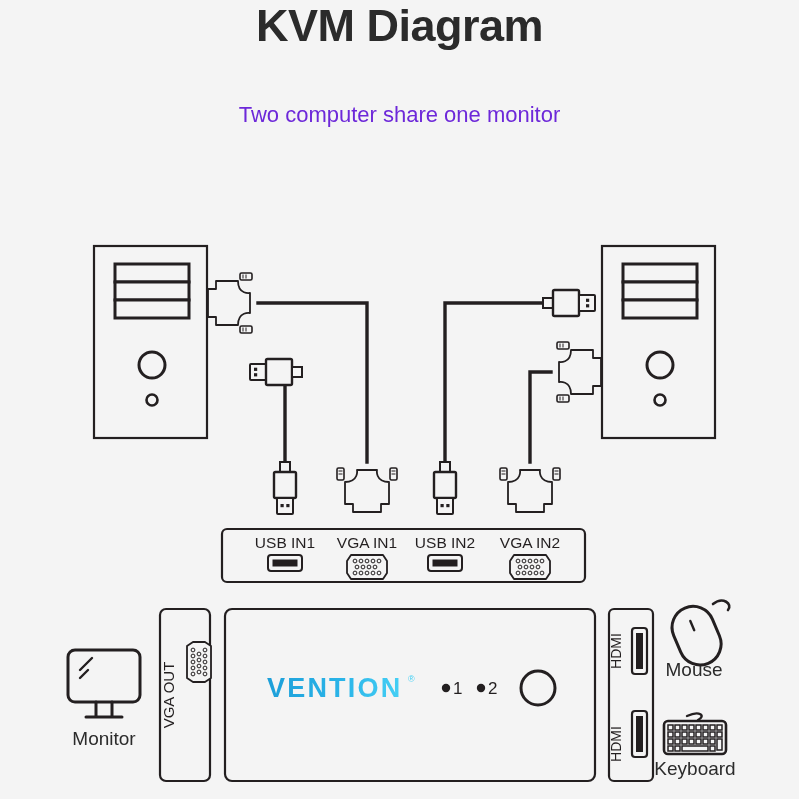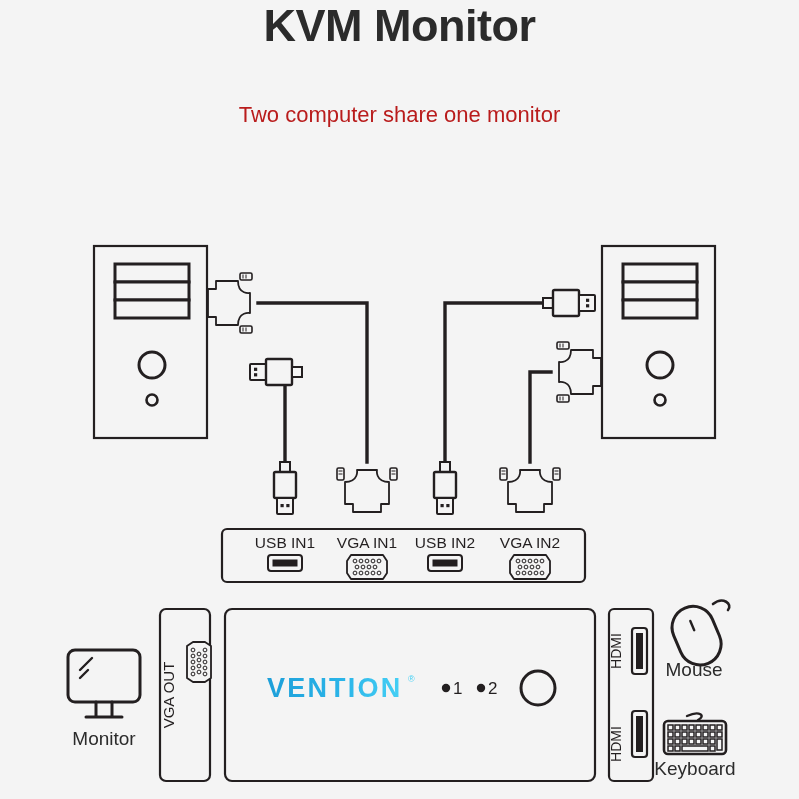--- a/index.html
+++ b/index.html
@@ -14,30 +14,30 @@
   #diagram{position:absolute;left:0;top:0;width:799px;height:799px;}
 
   .hdr{position:absolute;left:0;width:799px;text-align:center;}
   #title-wrap{top:2px;}
   .title-line{
     font-size:45px;font-weight:700;color:#2b2b2b;
     line-height:47px;letter-spacing:-0.5px;
     white-space:nowrap;
   }
   #subtitle{
-    top:102px;font-size:22px;color:#b91c1c;font-weight:400;letter-spacing:0px;
+    top:102px;font-size:22px;color:#6d28d9;font-weight:400;letter-spacing:0px;
   }
 </style>
 </head>
 <body>
 
 <div id="stage">
 
   <div class="hdr" id="title-wrap">
-    <div class="title-line">KVM Monitor</div>
+    <div class="title-line">KVM Diagram</div>
   </div>
   <div class="hdr" id="subtitle">Two computer share one monitor</div>
 
   <svg id="diagram" viewBox="0 0 799 799" xmlns="http://www.w3.org/2000/svg">
     <defs>
       <linearGradient id="ventionGrad" x1="0" y1="0" x2="1" y2="0">
         <stop offset="0%" stop-color="#1d9fd9"></stop>
         <stop offset="55%" stop-color="#2ab4e8"></stop>
         <stop offset="100%" stop-color="#46d0f5"></stop>
       </linearGradient>

